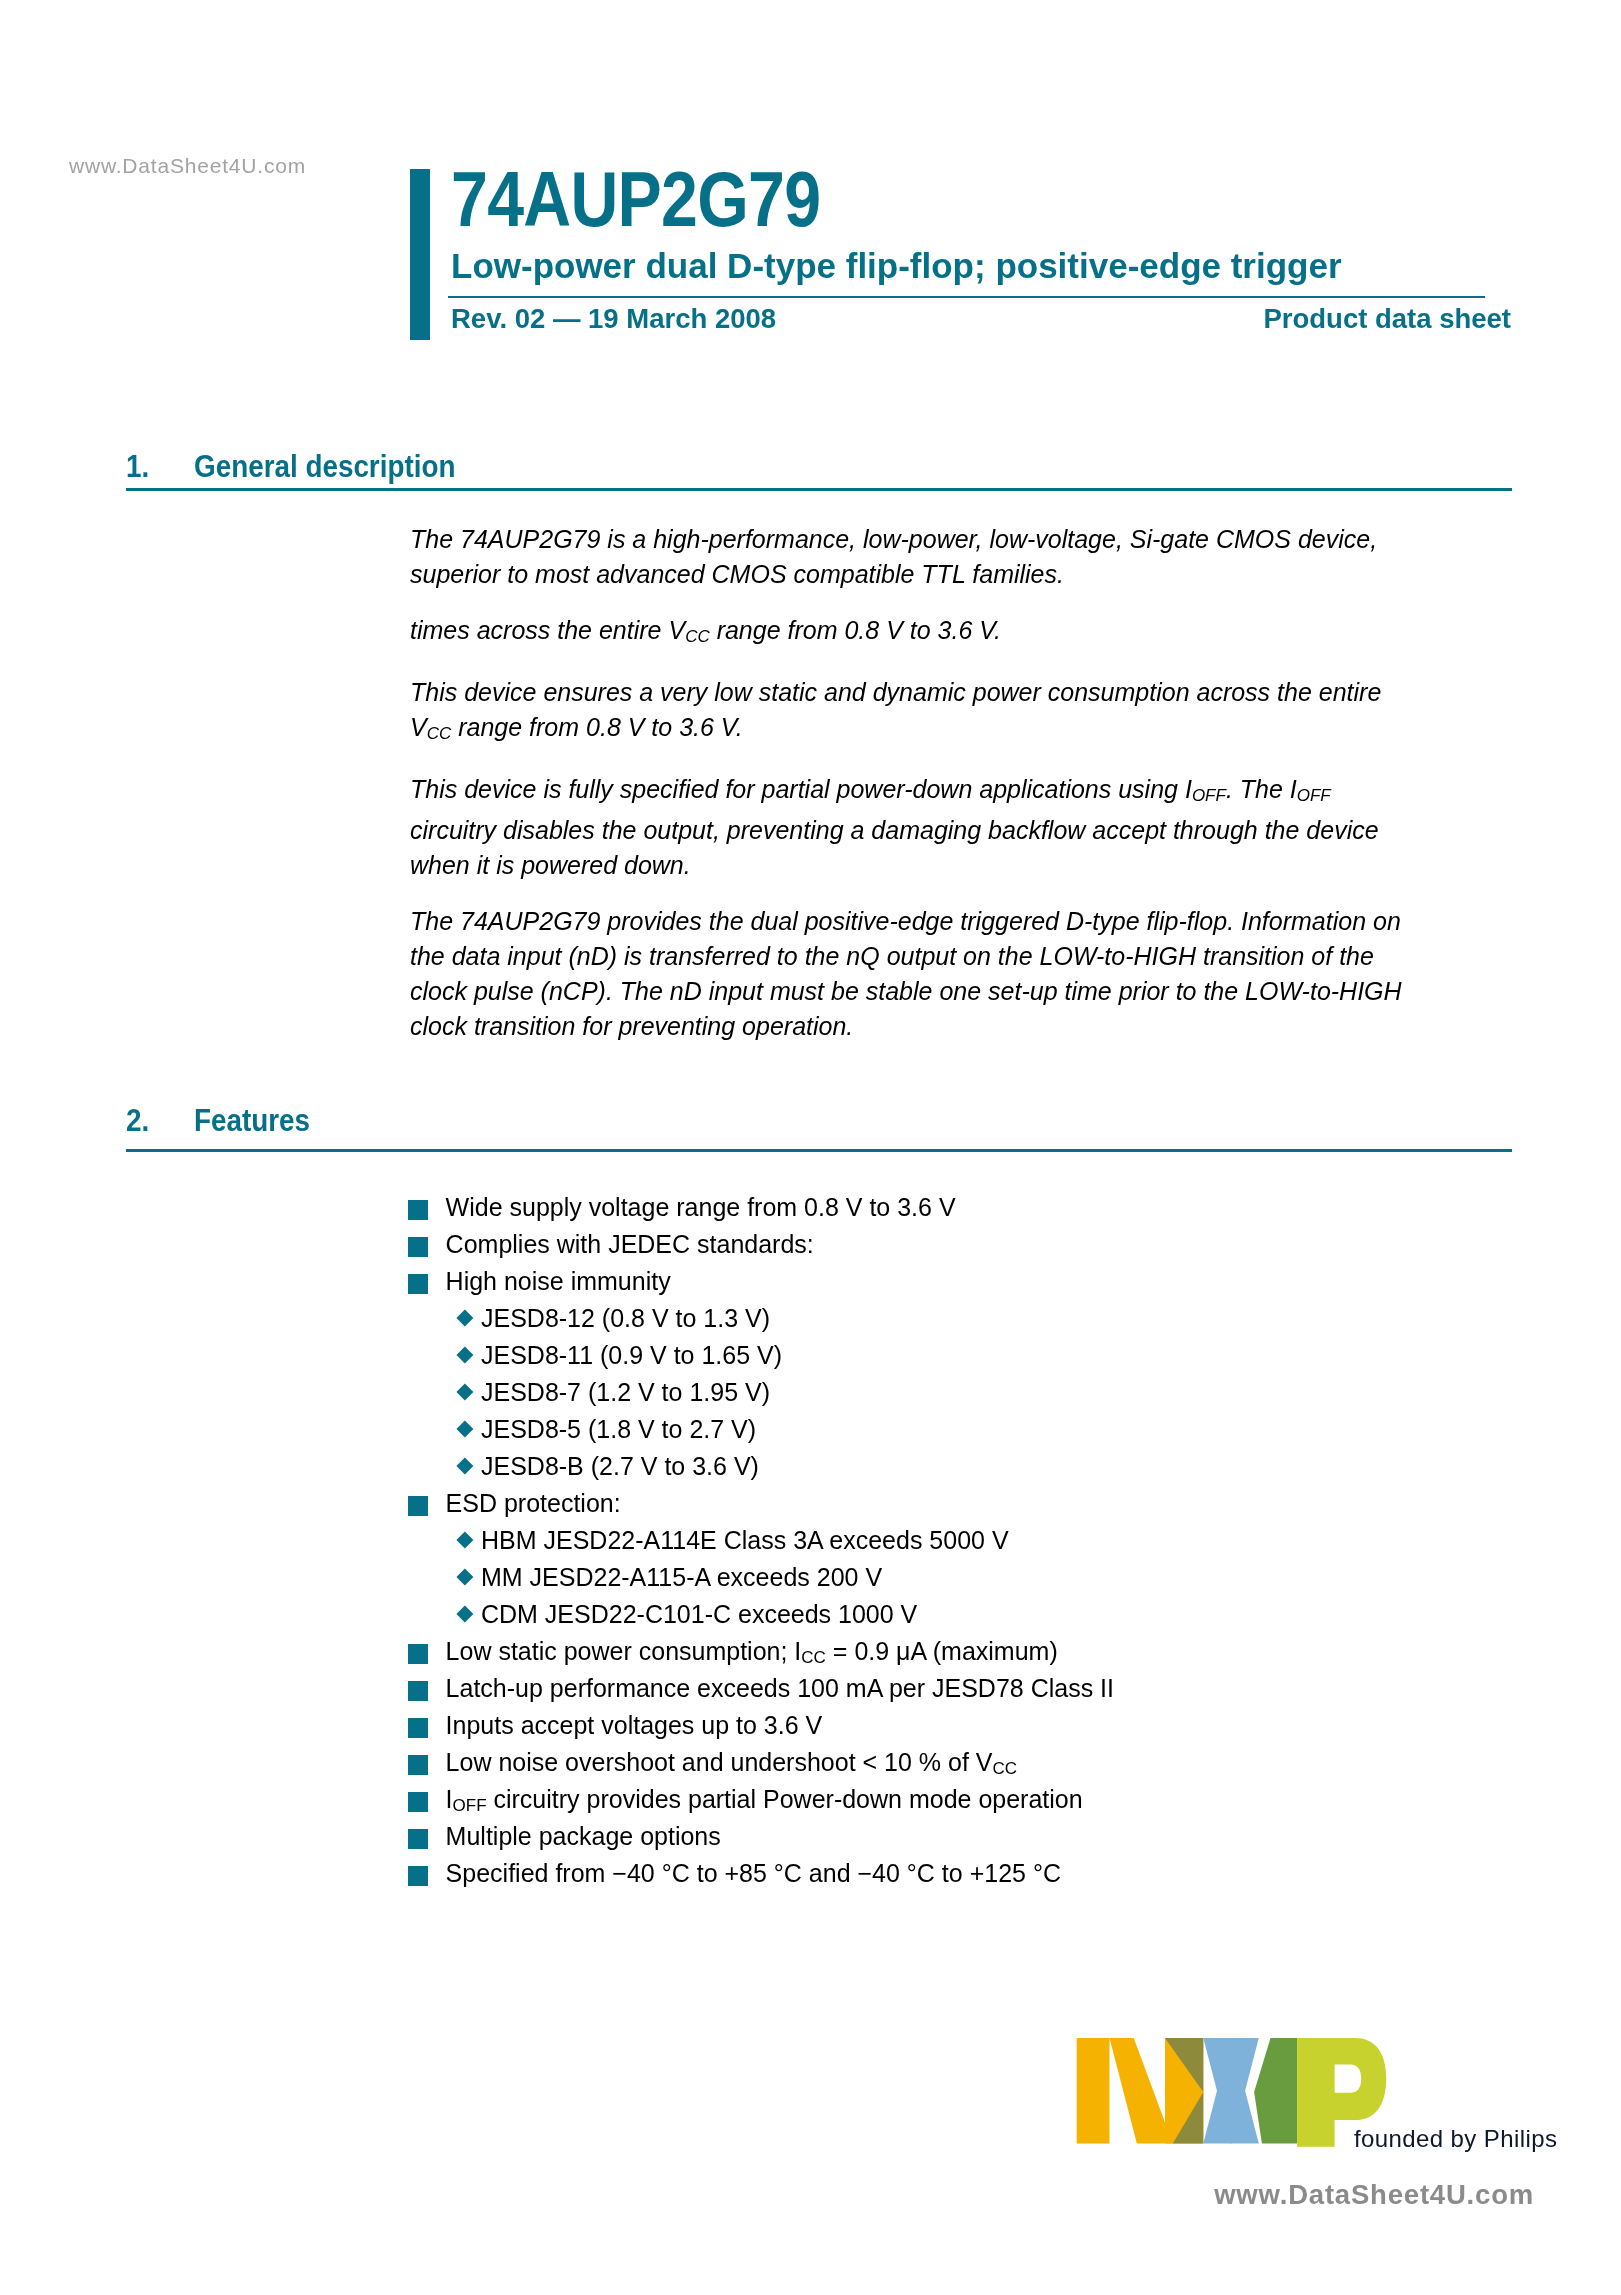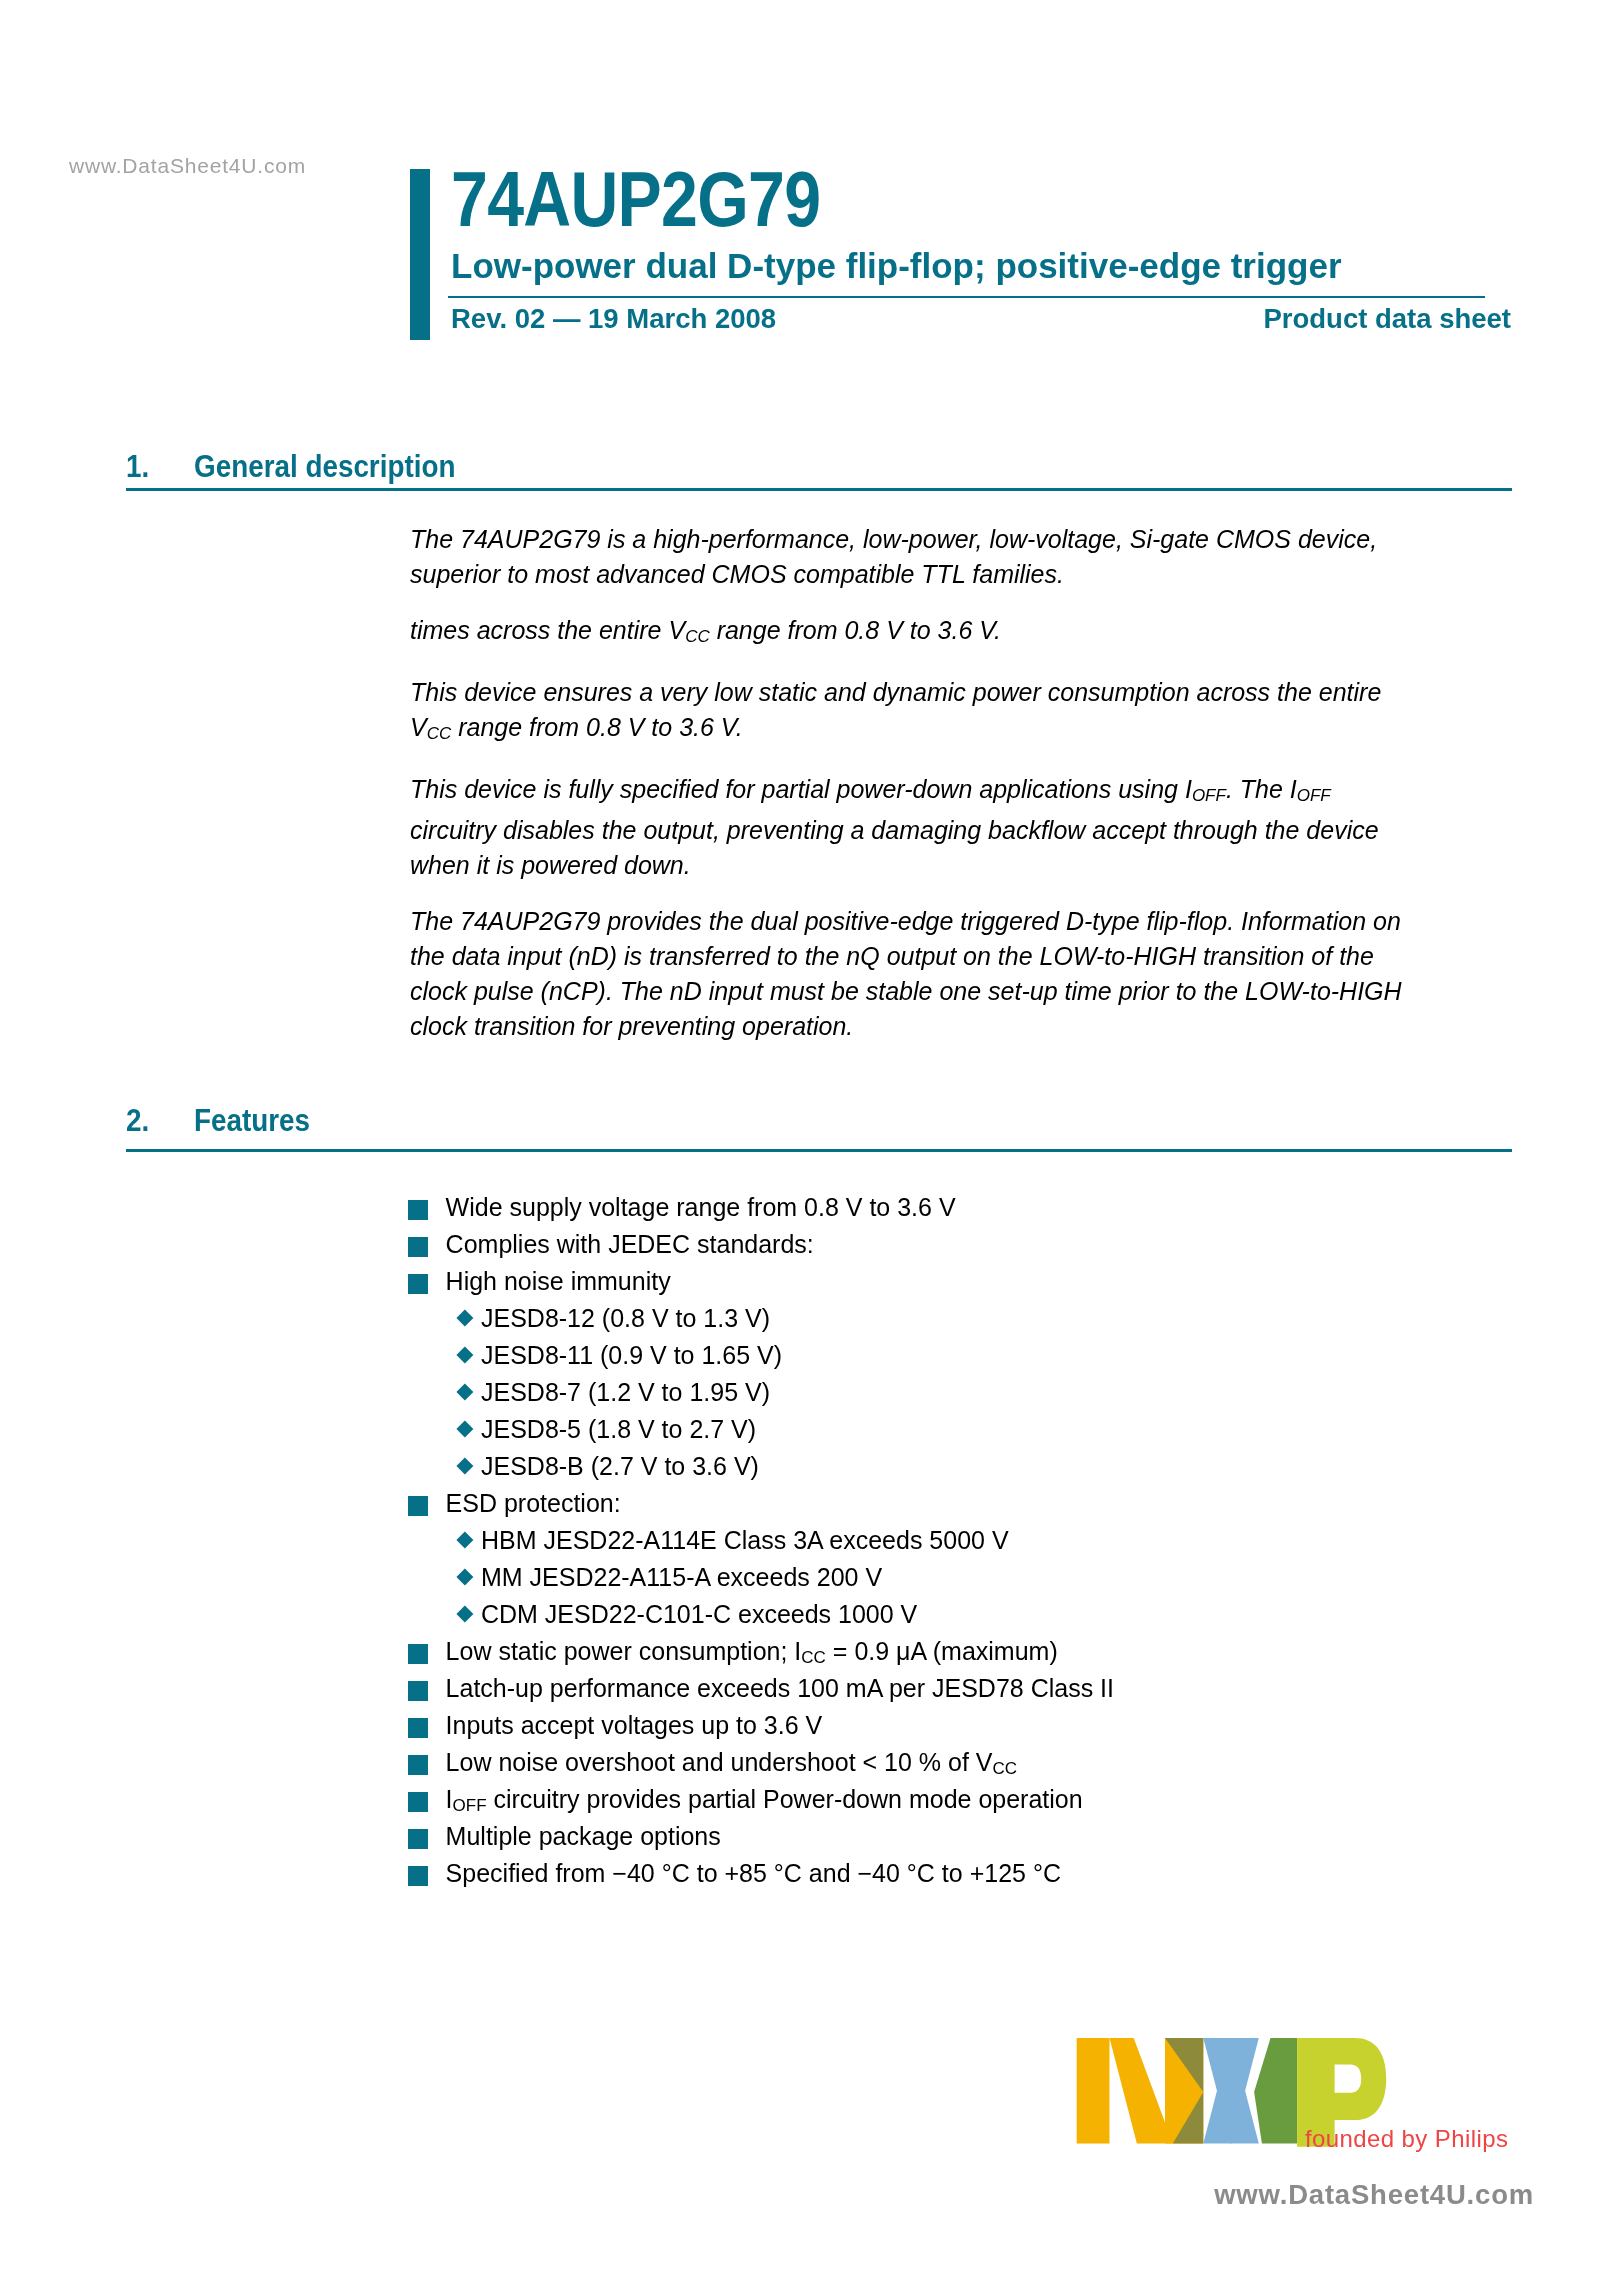--- a/index.html
+++ b/index.html
@@ -39,22 +39,22 @@
   .features{position:absolute;left:408px;top:1189px;font-size:25px;}
   .frow{display:flex;align-items:flex-start;height:37px;line-height:37px;white-space:nowrap;}
   .sq{flex:none;width:19.6px;height:19.6px;margin:11px 18px 0 0;background:var(--accent,#077089);}
   .dia{flex:none;width:11.8px;height:11.8px;margin:11.8px 10.2px 0 51px;background:var(--accent,#077089);
        transform:rotate(45deg);}
 
   .logo{position:absolute;left:1076px;top:2038px;width:314px;height:111px;}
   .logo .o{fill:var(--logo-orange,#f5b200);} .logo .ol{fill:var(--logo-olive,#8e8a3c);}
   .logo .b{fill:var(--logo-blue,#7fb2db);}  .logo .g{fill:var(--logo-green,#689c3f);}
   .logo .l{fill:var(--logo-lime,#c8d22f);}
-  .founded{position:absolute;left:1305px;top:2123px;font-size:24px;line-height:31px;
-           color:#ef4444;letter-spacing:0.4px;white-space:nowrap;}
+  .founded{position:absolute;left:1354px;top:2123px;font-size:24px;line-height:31px;
+           color:#0f172a;letter-spacing:0.4px;white-space:nowrap;}
   .wm-bottom{position:absolute;right:88px;top:2179px;font-size:27.5px;font-weight:bold;
              letter-spacing:0.8px;color:var(--wm2,#8b8b8b);white-space:nowrap;}
 </style>
 </head>
 <body>
 
 <div class="page">
 
   <div class="wm-top">www.DataSheet4U.com</div>
 

